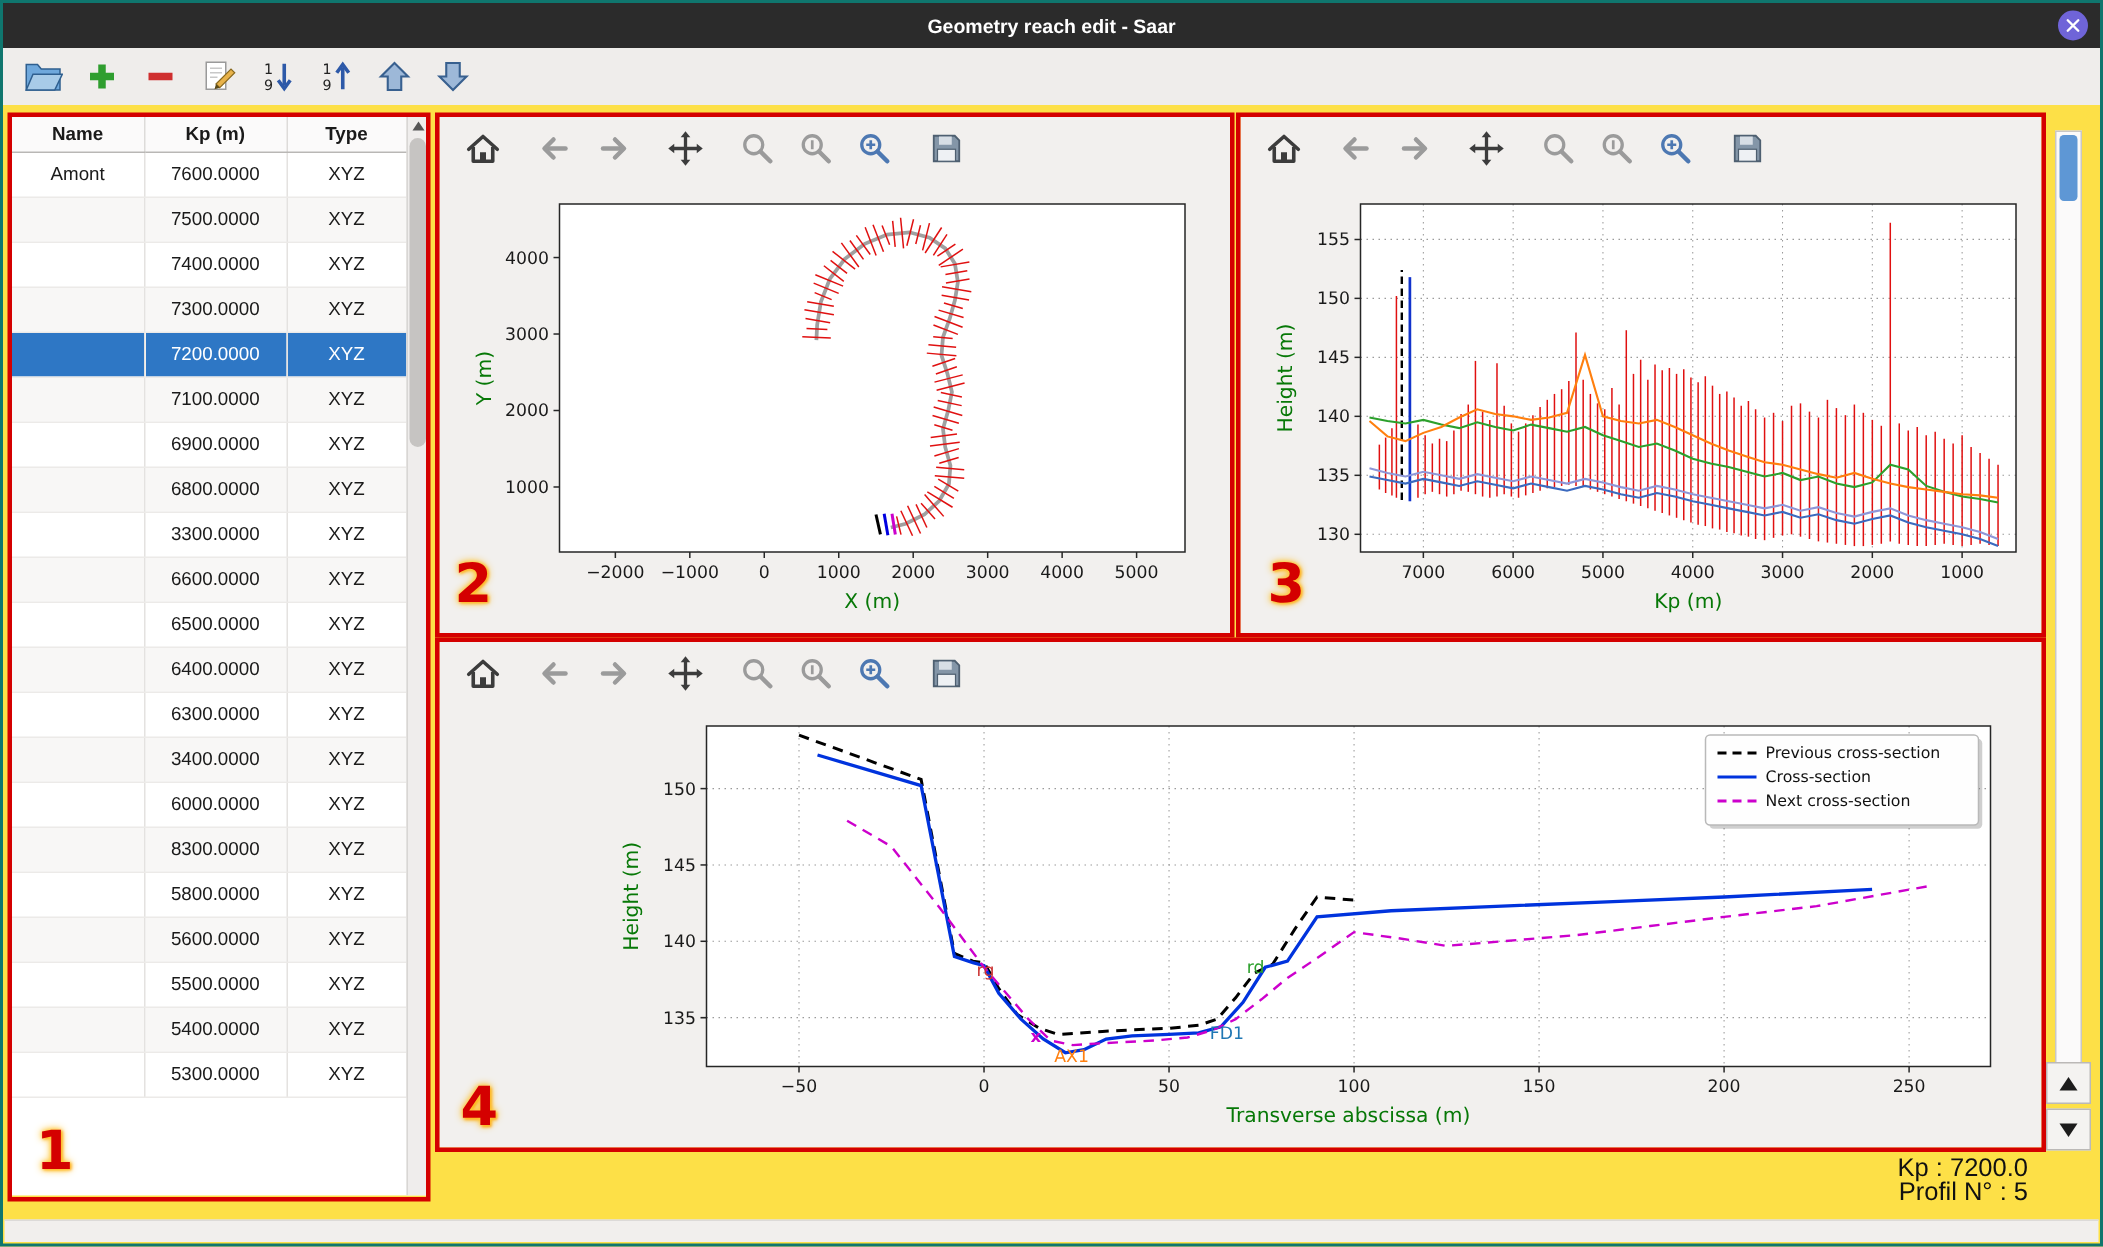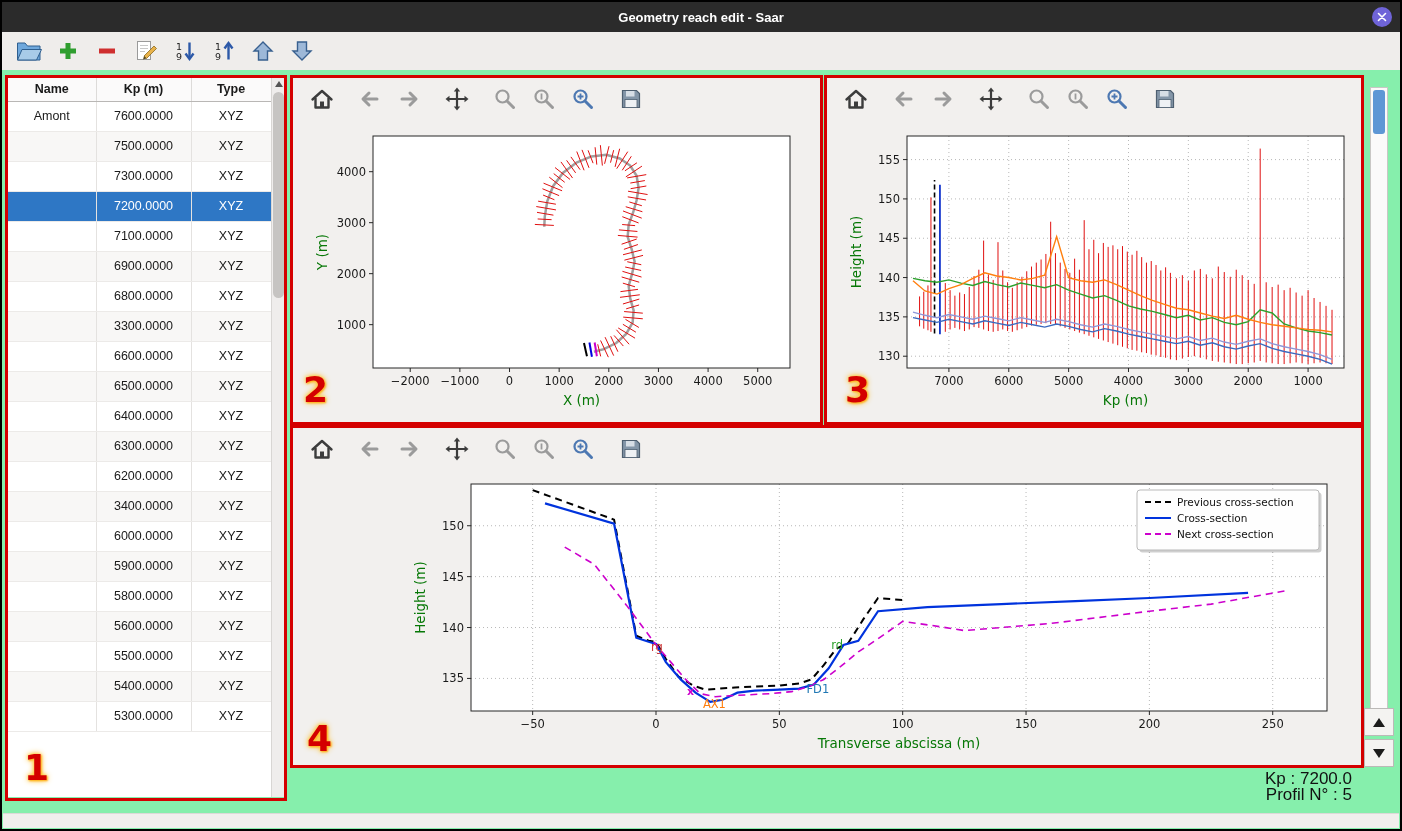--- a/index.html
+++ b/index.html
@@ -1,17 +1,17 @@
 <!DOCTYPE html>
 <html style="--accent-red: #d40000; --selected-blue: #2e77c5; --titlebar: #2b2b2b;"><head>
 <meta charset="utf-8">
 <style>
   *{margin:0;padding:0;box-sizing:border-box;}
   html,body{width:1402px;height:831px;overflow:hidden;font-family:"Liberation Sans",sans-serif;background:#d8d8d8;}
-  .window{position:absolute;left:0;top:0;width:1402px;height:831px;background:#86efac;border:2px solid #000000;}
+  .window{position:absolute;left:0;top:0;width:1402px;height:831px;background:#fde047;border:2px solid #0f766e;}
   
   .titlebar{position:absolute;left:0;top:0;right:0;height:30px;background:var(--titlebar,#2b2b2b);display:flex;align-items:center;justify-content:center;}
   .titlebar .title{color:#ffffff;font-size:13px;font-weight:bold;}
   .close-btn{position:absolute;right:8px;top:5px;width:20px;height:20px;border-radius:50%;background:#6f64d8;border:none;display:flex;align-items:center;justify-content:center;}
   
   .toolbar{position:absolute;left:0;top:30px;right:0;height:38px;display:flex;align-items:center;gap:13px;padding-left:14px;background:#efedeb;}
   button{background:none;border:none;padding:0;cursor:default;}
   .tb{width:26px;height:26px;display:flex;align-items:center;justify-content:center;}
   
   .panel{position:absolute;background:#f2f0ee;overflow:hidden;}
@@ -144,20 +144,25 @@
             <td>7600.0000</td>
             <td>XYZ</td>
           </tr>
           <tr>
             <td></td>
             <td>7500.0000</td>
             <td>XYZ</td>
           </tr>
           <tr>
             <td></td>
+            <td>7400.0000</td>
+            <td>XYZ</td>
+          </tr>
+          <tr>
+            <td></td>
             <td>7300.0000</td>
             <td>XYZ</td>
           </tr>
           <tr class="selected">
             <td></td>
             <td>7200.0000</td>
             <td>XYZ</td>
           </tr>
           <tr>
             <td></td>
@@ -194,36 +199,31 @@
             <td>6400.0000</td>
             <td>XYZ</td>
           </tr>
           <tr>
             <td></td>
             <td>6300.0000</td>
             <td>XYZ</td>
           </tr>
           <tr>
             <td></td>
-            <td>6200.0000</td>
-            <td>XYZ</td>
-          </tr>
-          <tr>
-            <td></td>
             <td>3400.0000</td>
             <td>XYZ</td>
           </tr>
           <tr>
             <td></td>
             <td>6000.0000</td>
             <td>XYZ</td>
           </tr>
           <tr>
             <td></td>
-            <td>5900.0000</td>
+            <td>8300.0000</td>
             <td>XYZ</td>
           </tr>
           <tr>
             <td></td>
             <td>5800.0000</td>
             <td>XYZ</td>
           </tr>
           <tr>
             <td></td>
             <td>5600.0000</td>

